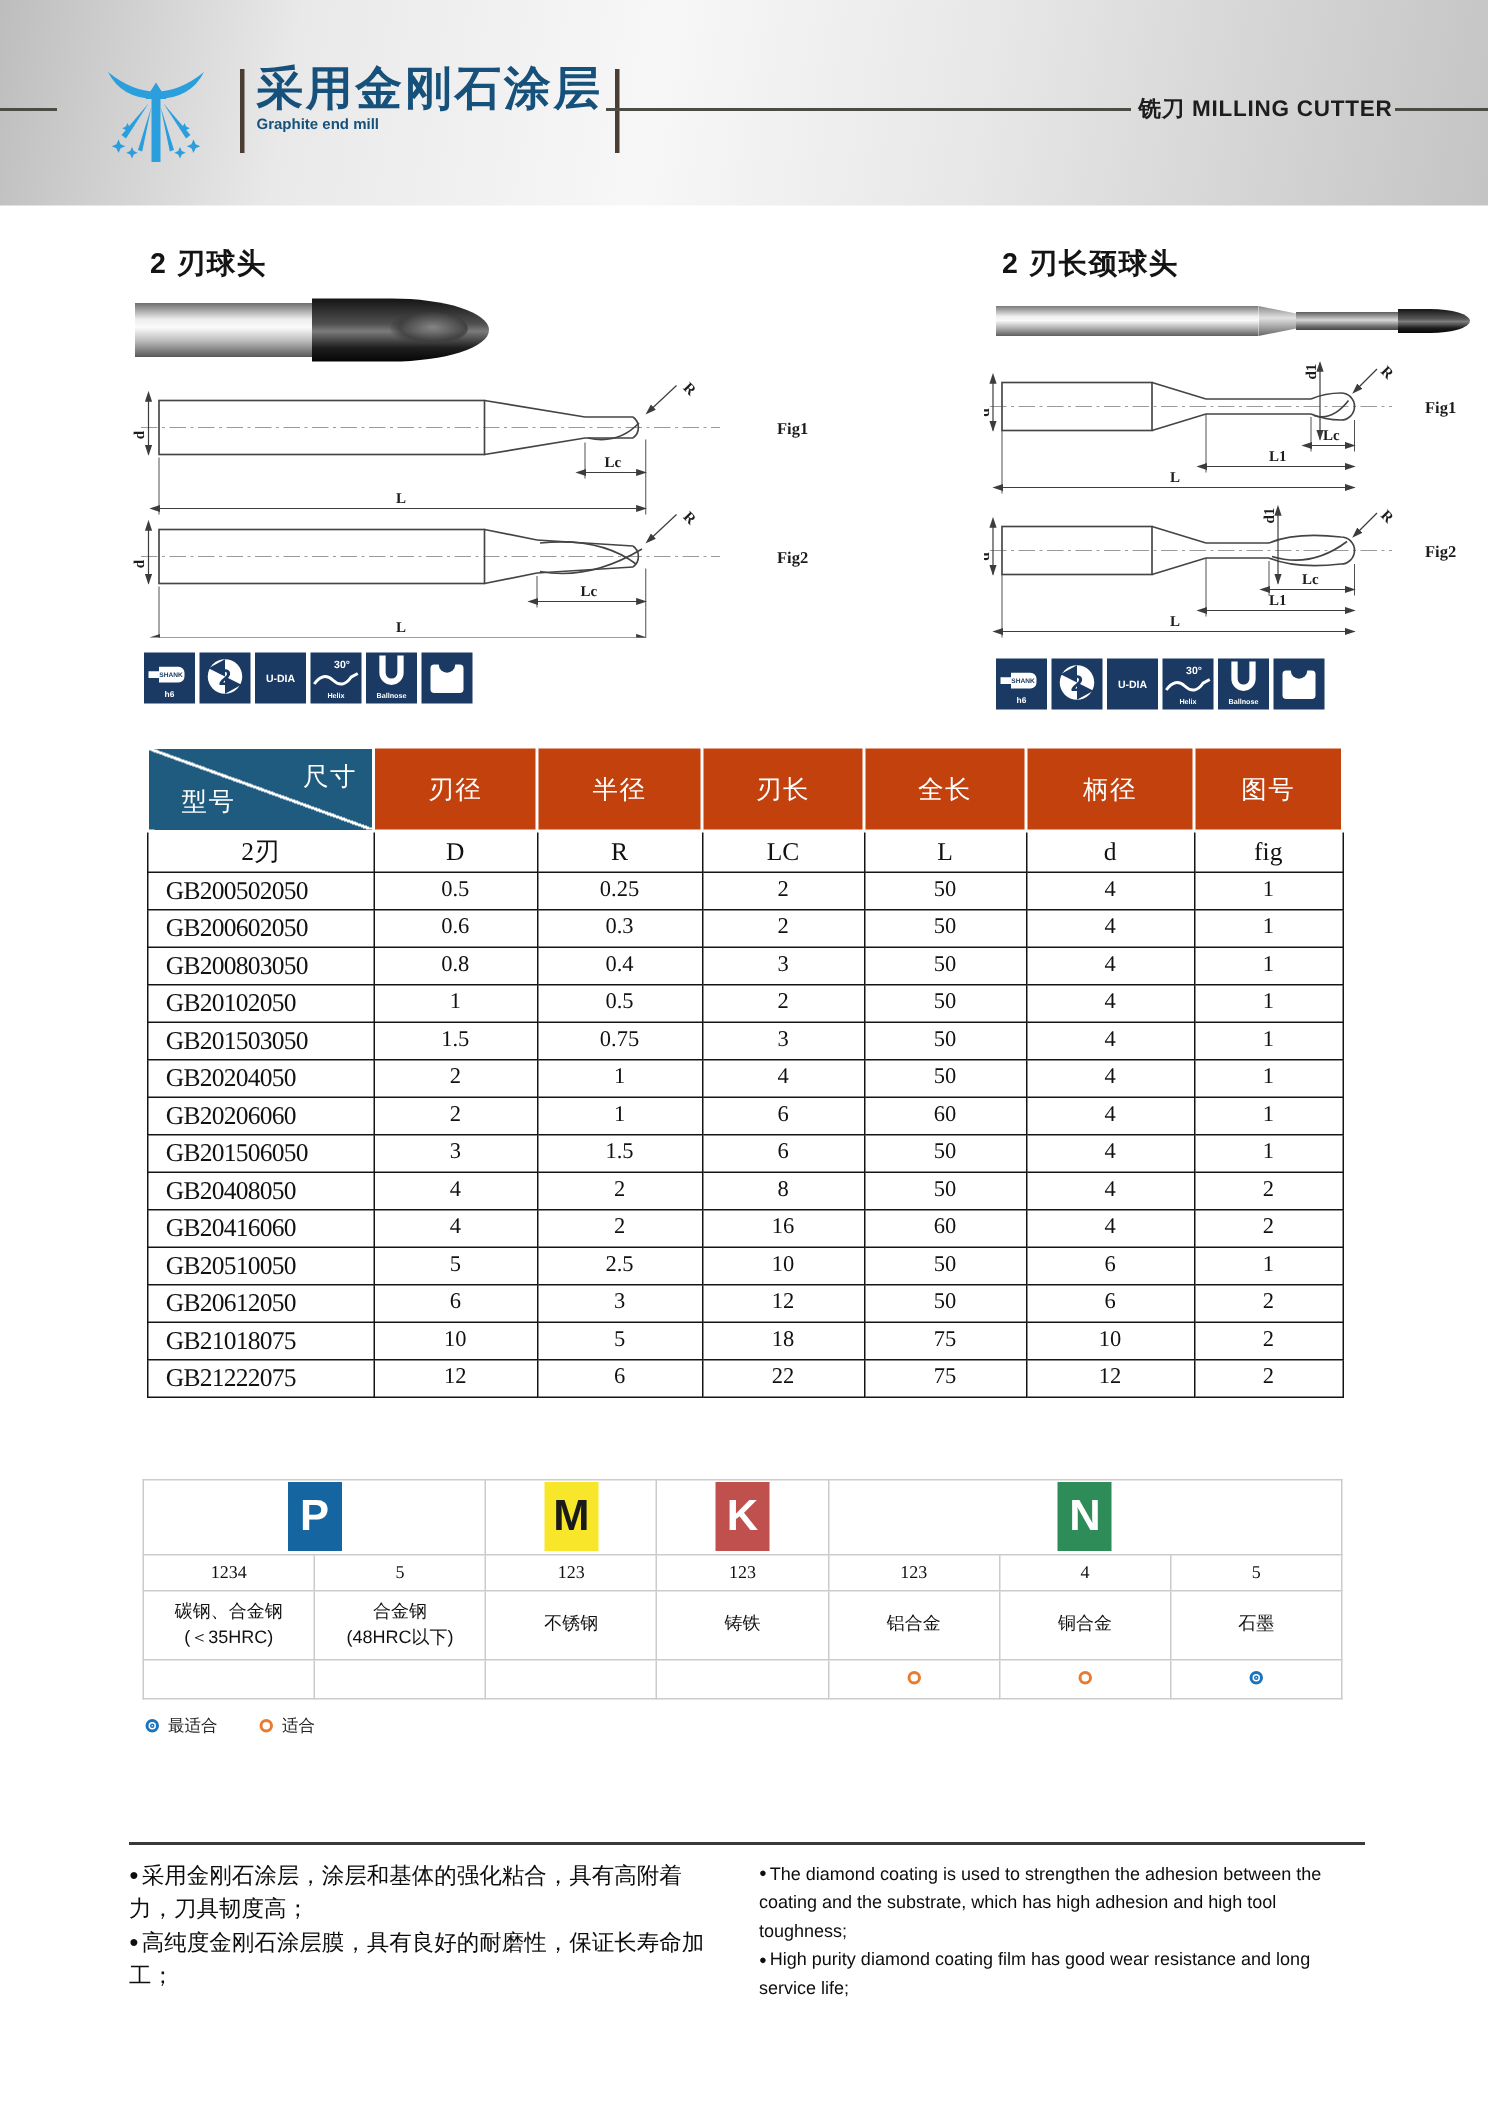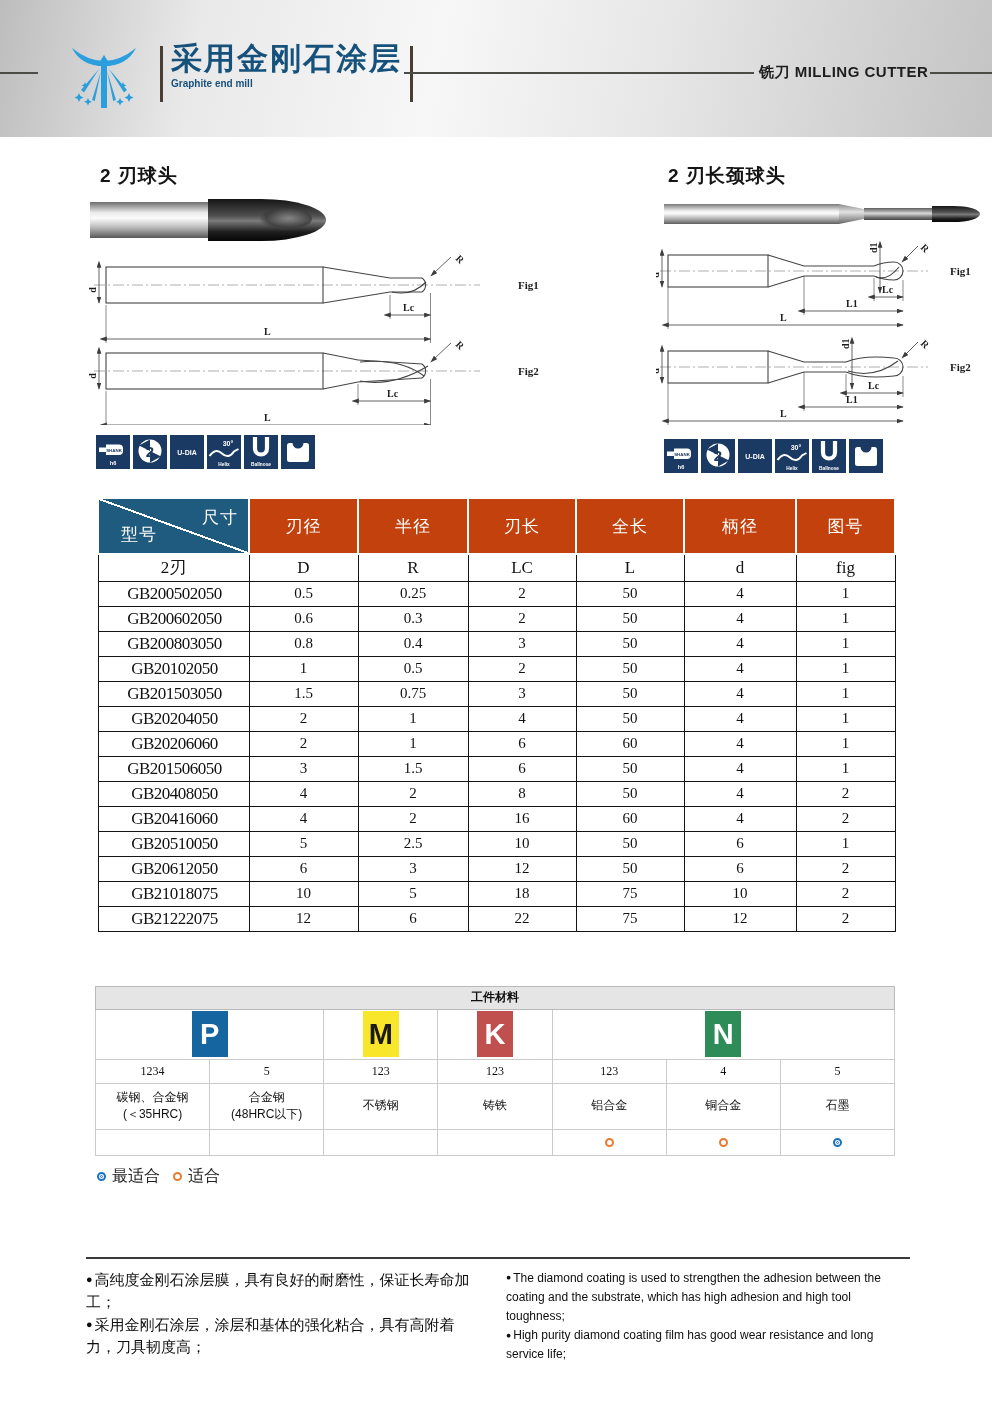--- a/index.html
+++ b/index.html
@@ -68,37 +68,37 @@
   table.spec { margin:24px 0 0 97px; width:797px; border-collapse:collapse; table-layout:fixed; }
   table.spec th { background:#c2410c; border:2px solid #fff; height:56px; color:#fff;
     font-size:17px; font-weight:normal; letter-spacing:1px; }
   table.spec th.corner { position:relative; padding:0;
     background:linear-gradient(to top right,#1f5b7e calc(50% - 1px),#fff calc(50% - 1px),#fff calc(50% + 1px),#1f5b7e calc(50% + 1px)); }
   th.corner .tr-lab { position:absolute; top:7px; right:10px; }
   th.corner .bl-lab { position:absolute; bottom:7px; left:10px;margin-left:12px; }
   table.spec td { border:1px solid #141414; height:25px; text-align:center;
     font-family:"Liberation Serif","DejaVu Serif",serif; font-size:15px; color:#111; }
   table.spec tr.sub td { height:27px; font-size:17px; }
-  table.spec td.model { text-align:center; padding-left:2px; font-size:17px; letter-spacing:-0.5px; }
+  table.spec td.model { text-align:left; padding-left:12px; font-size:17px; letter-spacing:-0.5px; }
 
   
   table.materials { margin:54px 0 0 95px; width:800px; border-collapse:collapse; table-layout:fixed; }
   table.materials td { border:1px solid #cbcbcb; text-align:center; color:#111; }
   tr.mt-title td { background:#e5e5e5; border-color:#b9b9b9; font-size:12px; font-weight:bold; height:23px; }
   tr.mt-badges td { height:50px; }
   .mbadge { display:inline-flex; width:36px; height:46px; align-items:center; justify-content:center;
     font-size:29px; font-weight:bold; }
   tr.mt-codes td { height:24px; font-family:"Liberation Serif","DejaVu Serif",serif; font-size:12px; }
   tr.mt-names td { height:46px; font-size:12px; line-height:1.45; }
   tr.mt-suit td { height:26px; }
 
   .sym { display:inline-block; width:9px; height:9px; border:2px solid #e87b30; border-radius:50%; position:relative; vertical-align:middle; }
   .sym .sym-inner { position:absolute; inset:1px; border:1.5px solid #1a73c0; border-radius:50%; display:block; }
 
-  .legend { display:flex; gap:13px; align-items:center; margin:10px 0 0 97px; font-size:16px; color:#222; }
+  .legend { display:flex; gap:28px; align-items:center; margin:10px 0 0 97px; font-size:11px; color:#222; }
   .legend-item { display:inline-flex; align-items:center; gap:6px; }
 
   
   .notes { margin:70px 0 0 86px; width:824px; border-top:2px solid #3a3a3a; padding-top:10px; display:flex; }
   .notes-zh { width:396px; font-size:15px; line-height:1.5; color:#0d0d0d; }
   .notes-en { width:404px; margin-left:24px; font-size:12px; line-height:1.6; color:#0d0d0d; }
   p.note::before { content:"●"; font-size:0.72em; margin-right:2px; vertical-align:0.15em; }
 </style>
 </head>
 <body>
@@ -483,23 +483,20 @@
           <td>22</td>
           <td>75</td>
           <td>12</td>
           <td>2</td>
         </tr>
       </tbody>
   </table>
 
   <table class="materials">
     <tbody>
-      <tr class="mt-title">
-        <td colspan="7">工件材料</td>
-      </tr>
       <tr class="mt-badges">
         <td colspan="2"><span class="mbadge" style="background: rgb(20, 101, 160); color: rgb(255, 255, 255);">P</span></td>
         <td><span class="mbadge" style="background: rgb(247, 230, 41); color: rgb(26, 26, 26);">M</span></td>
         <td><span class="mbadge" style="background: rgb(192, 80, 77); color: rgb(255, 255, 255);">K</span></td>
         <td colspan="3"><span class="mbadge" style="background: rgb(45, 140, 87); color: rgb(255, 255, 255);">N</span></td>
       </tr>
       <tr class="mt-codes">
         <td>1234</td>
         <td>5</td>
         <td>123</td>
@@ -553,22 +550,22 @@
       <span>最适合</span>
     </span>
     <span class="legend-item">
       <span class="sym" style="border-color: rgb(232, 123, 48);"></span>
       <span>适合</span>
     </span>
   </div>
 
   <div class="notes">
     <div class="notes-zh">
+      <p class="note">采用金刚石涂层，涂层和基体的强化粘合，具有高附着力，刀具韧度高；</p>
       <p class="note">高纯度金刚石涂层膜，具有良好的耐磨性，保证长寿命加工；</p>
-      <p class="note">采用金刚石涂层，涂层和基体的强化粘合，具有高附着力，刀具韧度高；</p>
 
     </div>
     <div class="notes-en">
       <p class="note">The diamond coating is used to strengthen the adhesion between the coating and the substrate, which has high adhesion and high tool toughness;</p>
       <p class="note">High purity diamond coating film has good wear resistance and long service life;</p>
 
     </div>
   </div>
 
 </div>

